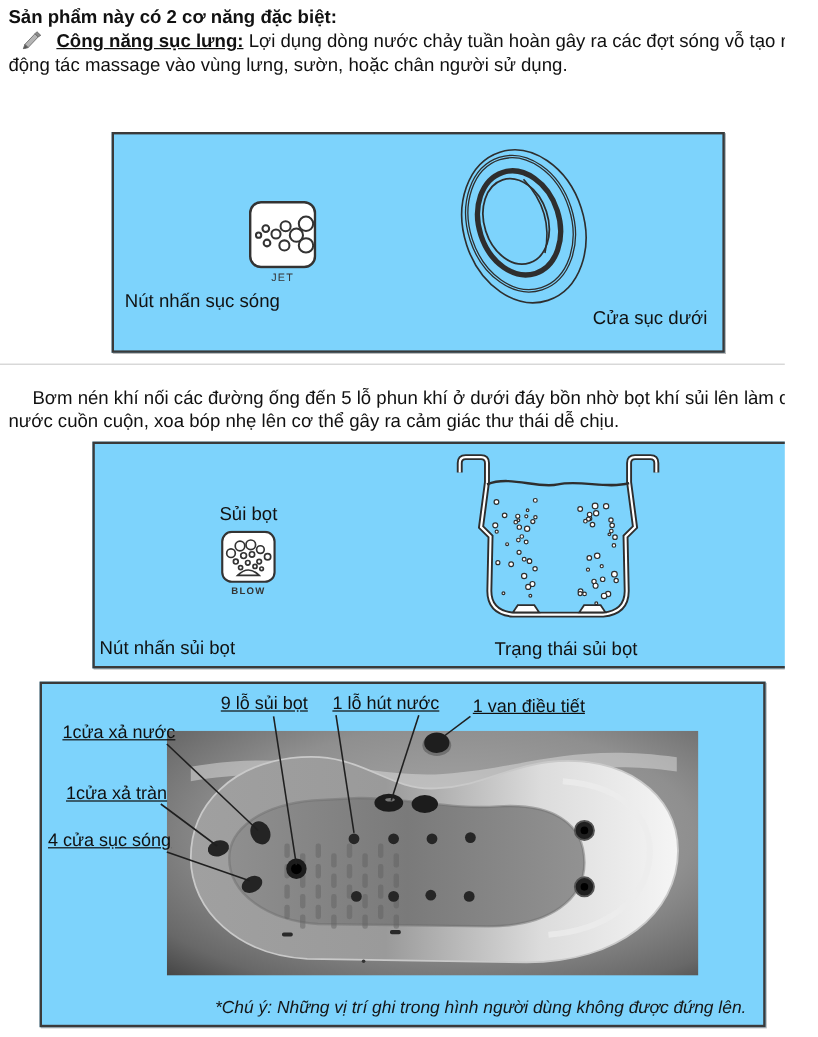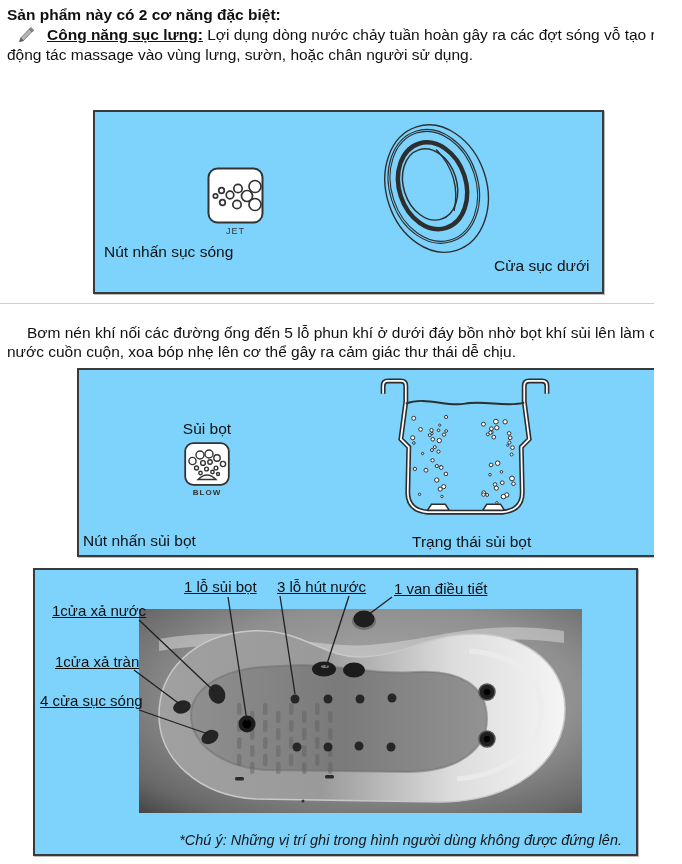--- a/index.html
+++ b/index.html
@@ -288,22 +288,22 @@
         <line x1="193" y1="27" x2="212" y2="151"></line>
         <line x1="245" y1="26" x2="260" y2="124"></line>
         <line x1="314" y1="26" x2="291" y2="97"></line>
         <line x1="357" y1="27" x2="333" y2="45"></line>
         <line x1="104" y1="50" x2="180" y2="122"></line>
         <line x1="99" y1="100" x2="146" y2="135"></line>
         <line x1="104" y1="140" x2="173" y2="164"></line>
       </g>
     </svg>
 
-    <div class="abs callout" style="left:149px;top:8px;">1 lỗ sủi bọt</div>
-    <div class="abs callout" style="left:242px;top:8px;">3 lỗ hút nước</div>
+    <div class="abs callout" style="left:149px;top:8px;">9 lỗ sủi bọt</div>
+    <div class="abs callout" style="left:242px;top:8px;">1 lỗ hút nước</div>
     <div class="abs callout" style="left:359px;top:10px;">1 van điều tiết</div>
     <div class="abs callout" style="left:17px;top:32px;text-align:center;">1cửa xả nước</div>
     <div class="abs callout" style="left:20px;top:83px;">1cửa xả tràn</div>
     <div class="abs callout" style="left:5px;top:122px;">4 cửa sục sóng</div>
 
     <div class="abs note" style="right:14px;top:262px;">*Chú ý: Những vị trí ghi trong hình người dùng không được đứng lên.</div>
   </div>
 
 </div>
 

